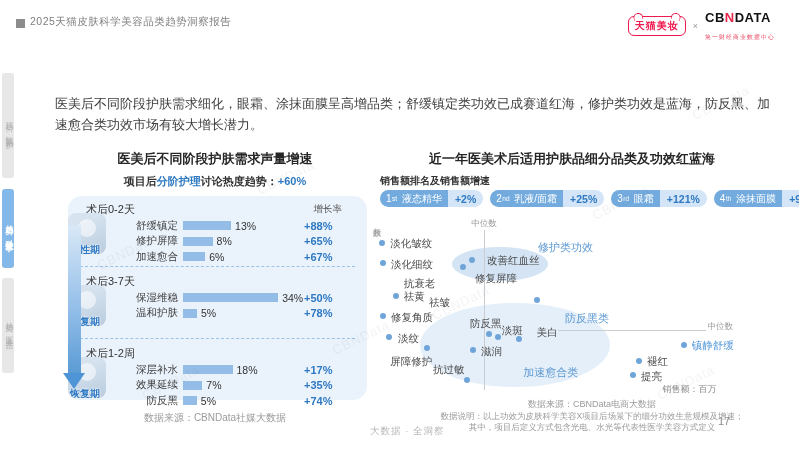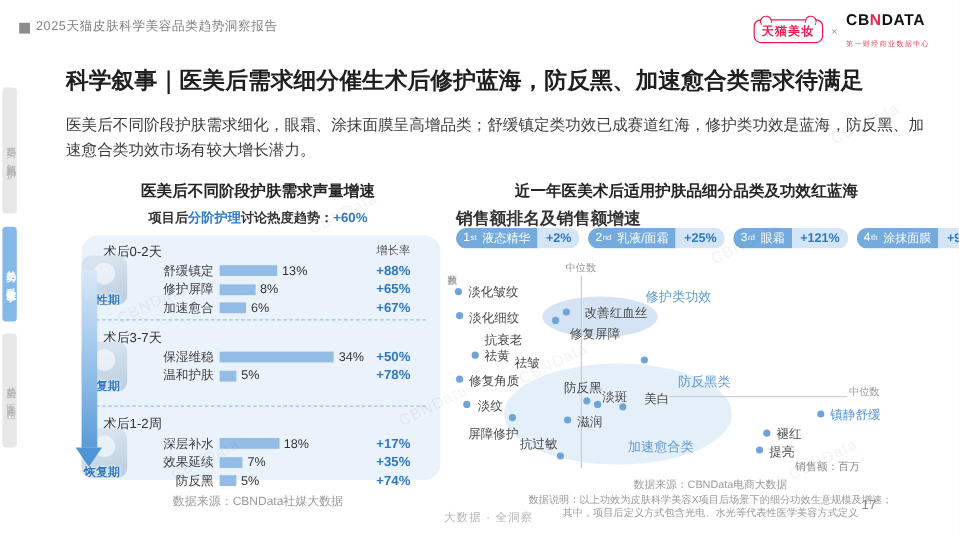--- a/index.html
+++ b/index.html
@@ -45,33 +45,33 @@
   .avatar{position:absolute;left:0;top:17px;width:38px;height:41px;border-radius:8px;
       background:linear-gradient(160deg,#d7e4f0 20%,#b9ccde);overflow:hidden;}
   .avatar::after{content:"";position:absolute;left:10px;top:6px;width:18px;height:18px;border-radius:50%;
       background:rgba(255,255,255,.55);}
   .phase{position:absolute;left:2px;top:30px;z-index:2;font-size:10px;font-weight:bold;color:#2e79c4;
       text-shadow:0 0 2px #fff,0 0 2px #fff;}
   .row{display:flex;align-items:center;height:15.5px;}
   .r-label{width:42px;text-align:right;font-size:10.5px;color:#404040;white-space:nowrap;}
   .r-bar{height:9px;background:#93bde6;margin-left:5px;flex:none;}
   .r-pct{font-size:10.5px;color:#333;margin-left:4px;}
-  .r-growth{margin-left:auto;font-size:11px;font-weight:bold;color:#2e79c2;width:38px;text-align:right;}
+  .r-growth{margin-left:auto;font-size:11px;font-weight:bold;color:#2e79c2;width:38px;text-align:left;}
   .dash-sep{border-bottom:1.5px dashed #9cc2e8;margin:2px 12px 1px;}
   .arrow{position:absolute;left:3px;top:75px;width:22px;z-index:3;}
   .arrow .shaft{width:13px;height:148px;margin:0 auto;
       background:linear-gradient(180deg,#d9e8f7 0%,#8fbce8 60%,#5b9bd5 100%);}
   .arrow .head{width:0;height:0;border-left:11px solid transparent;border-right:11px solid transparent;
       border-top:16px solid #4e94d6;}
   .lc-source{position:absolute;left:0;top:261px;width:310px;margin:0;text-align:center;
       font-size:10px;color:#9b9b9b;}
   
   .right-col{position:absolute;left:372px;top:150px;width:425px;}
   .rc-title{margin:0;width:400px;text-align:center;font-size:13px;font-weight:700;color:#262626;}
-  .rc-legend{position:absolute;left:8px;top:24px;margin:0;font-size:14px;font-weight:700;color:#333;}
+  .rc-legend{position:absolute;left:8px;top:24px;margin:0;font-size:10px;font-weight:700;color:#333;}
   .pills{position:absolute;left:8px;top:40px;display:flex;gap:7px;}
   .pill{display:flex;align-items:stretch;border-radius:9px;overflow:hidden;height:17px;}
   .pill .dark{background:#73abde;color:#fff;font-size:10px;display:flex;align-items:center;
       padding:0 6px;white-space:nowrap;}
   .pill .dark sup{font-size:6.5px;margin:0 2px 0 .5px;}
   .pill .light{background:#d3e5f6;color:#2e79c2;font-size:10.5px;font-weight:bold;display:flex;
       align-items:center;padding:0 7px;}
   .scatter{position:absolute;left:-2px;top:68px;width:380px;height:176px;}
   .cluster{position:absolute;border-radius:50%;}
   .cluster.c0{background:rgba(148,187,228,.40);}
@@ -111,21 +111,20 @@
       <span class="cbn-sub">第一财经商业数据中心</span>
     </span>
   </div>
 
   <nav class="sidebar">
       <div class="tab" style="top: 73px; height: 105px;">趋势一：敏肌精护</div>
       <div class="tab active" style="top: 189px; height: 79px;">趋势二：科学叙事</div>
       <div class="tab" style="top: 278px; height: 95px;">趋势三：医美共生</div>
     </nav>
 
-  <h1 class="main-title">科学叙事｜医美后需求细分催生术后修护蓝海，防反黑、加速愈合类需求待满足</h1>
   <p class="intro">医美后不同阶段护肤需求细化，眼霜、涂抹面膜呈高增品类；舒缓镇定类功效已成赛道红海，修护类功效是蓝海，防反黑、加速愈合类功效市场有较大增长潜力。</p>
 
   <section class="left-col">
     <h2 class="lc-title">医美后不同阶段护肤需求声量增速</h2>
     <p class="lc-sub"><span>项目后</span><span class="blue">分阶护理</span><span>讨论热度趋势：</span><span class="blue">+60%</span></p>
     <div class="arrow">
       <div class="shaft"></div>
         <div class="head"></div>
     </div>
     <div class="card">

